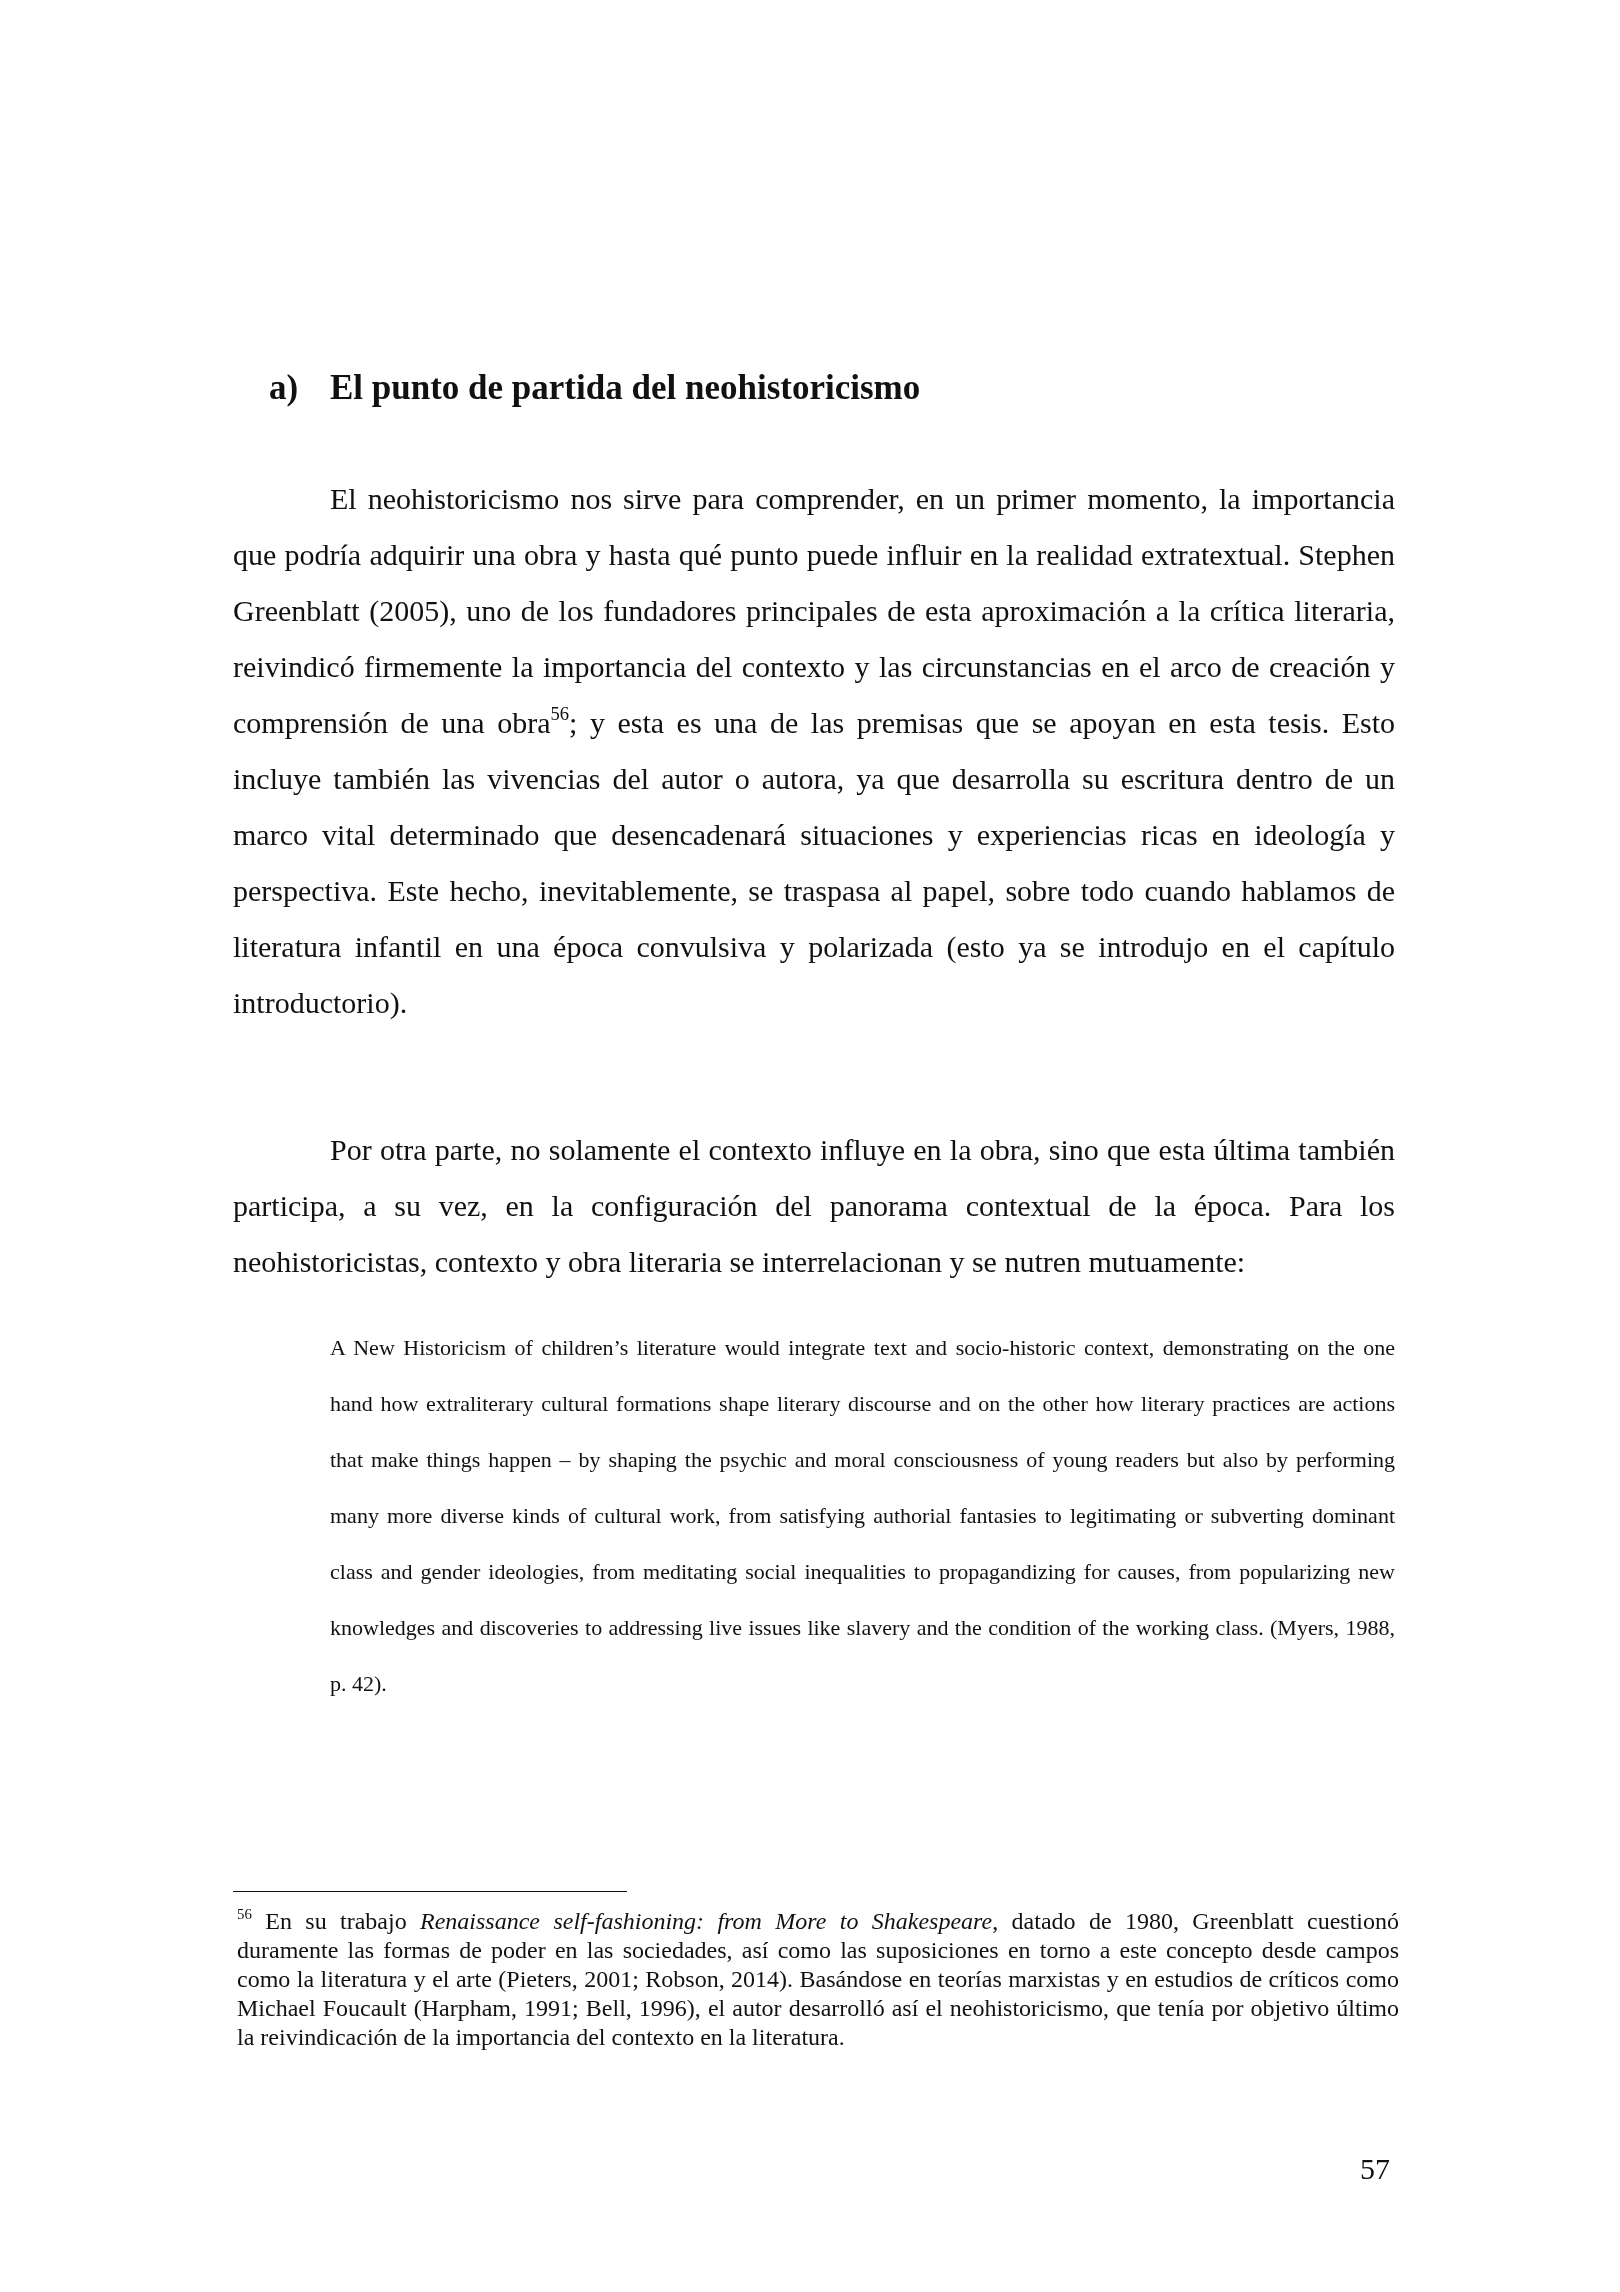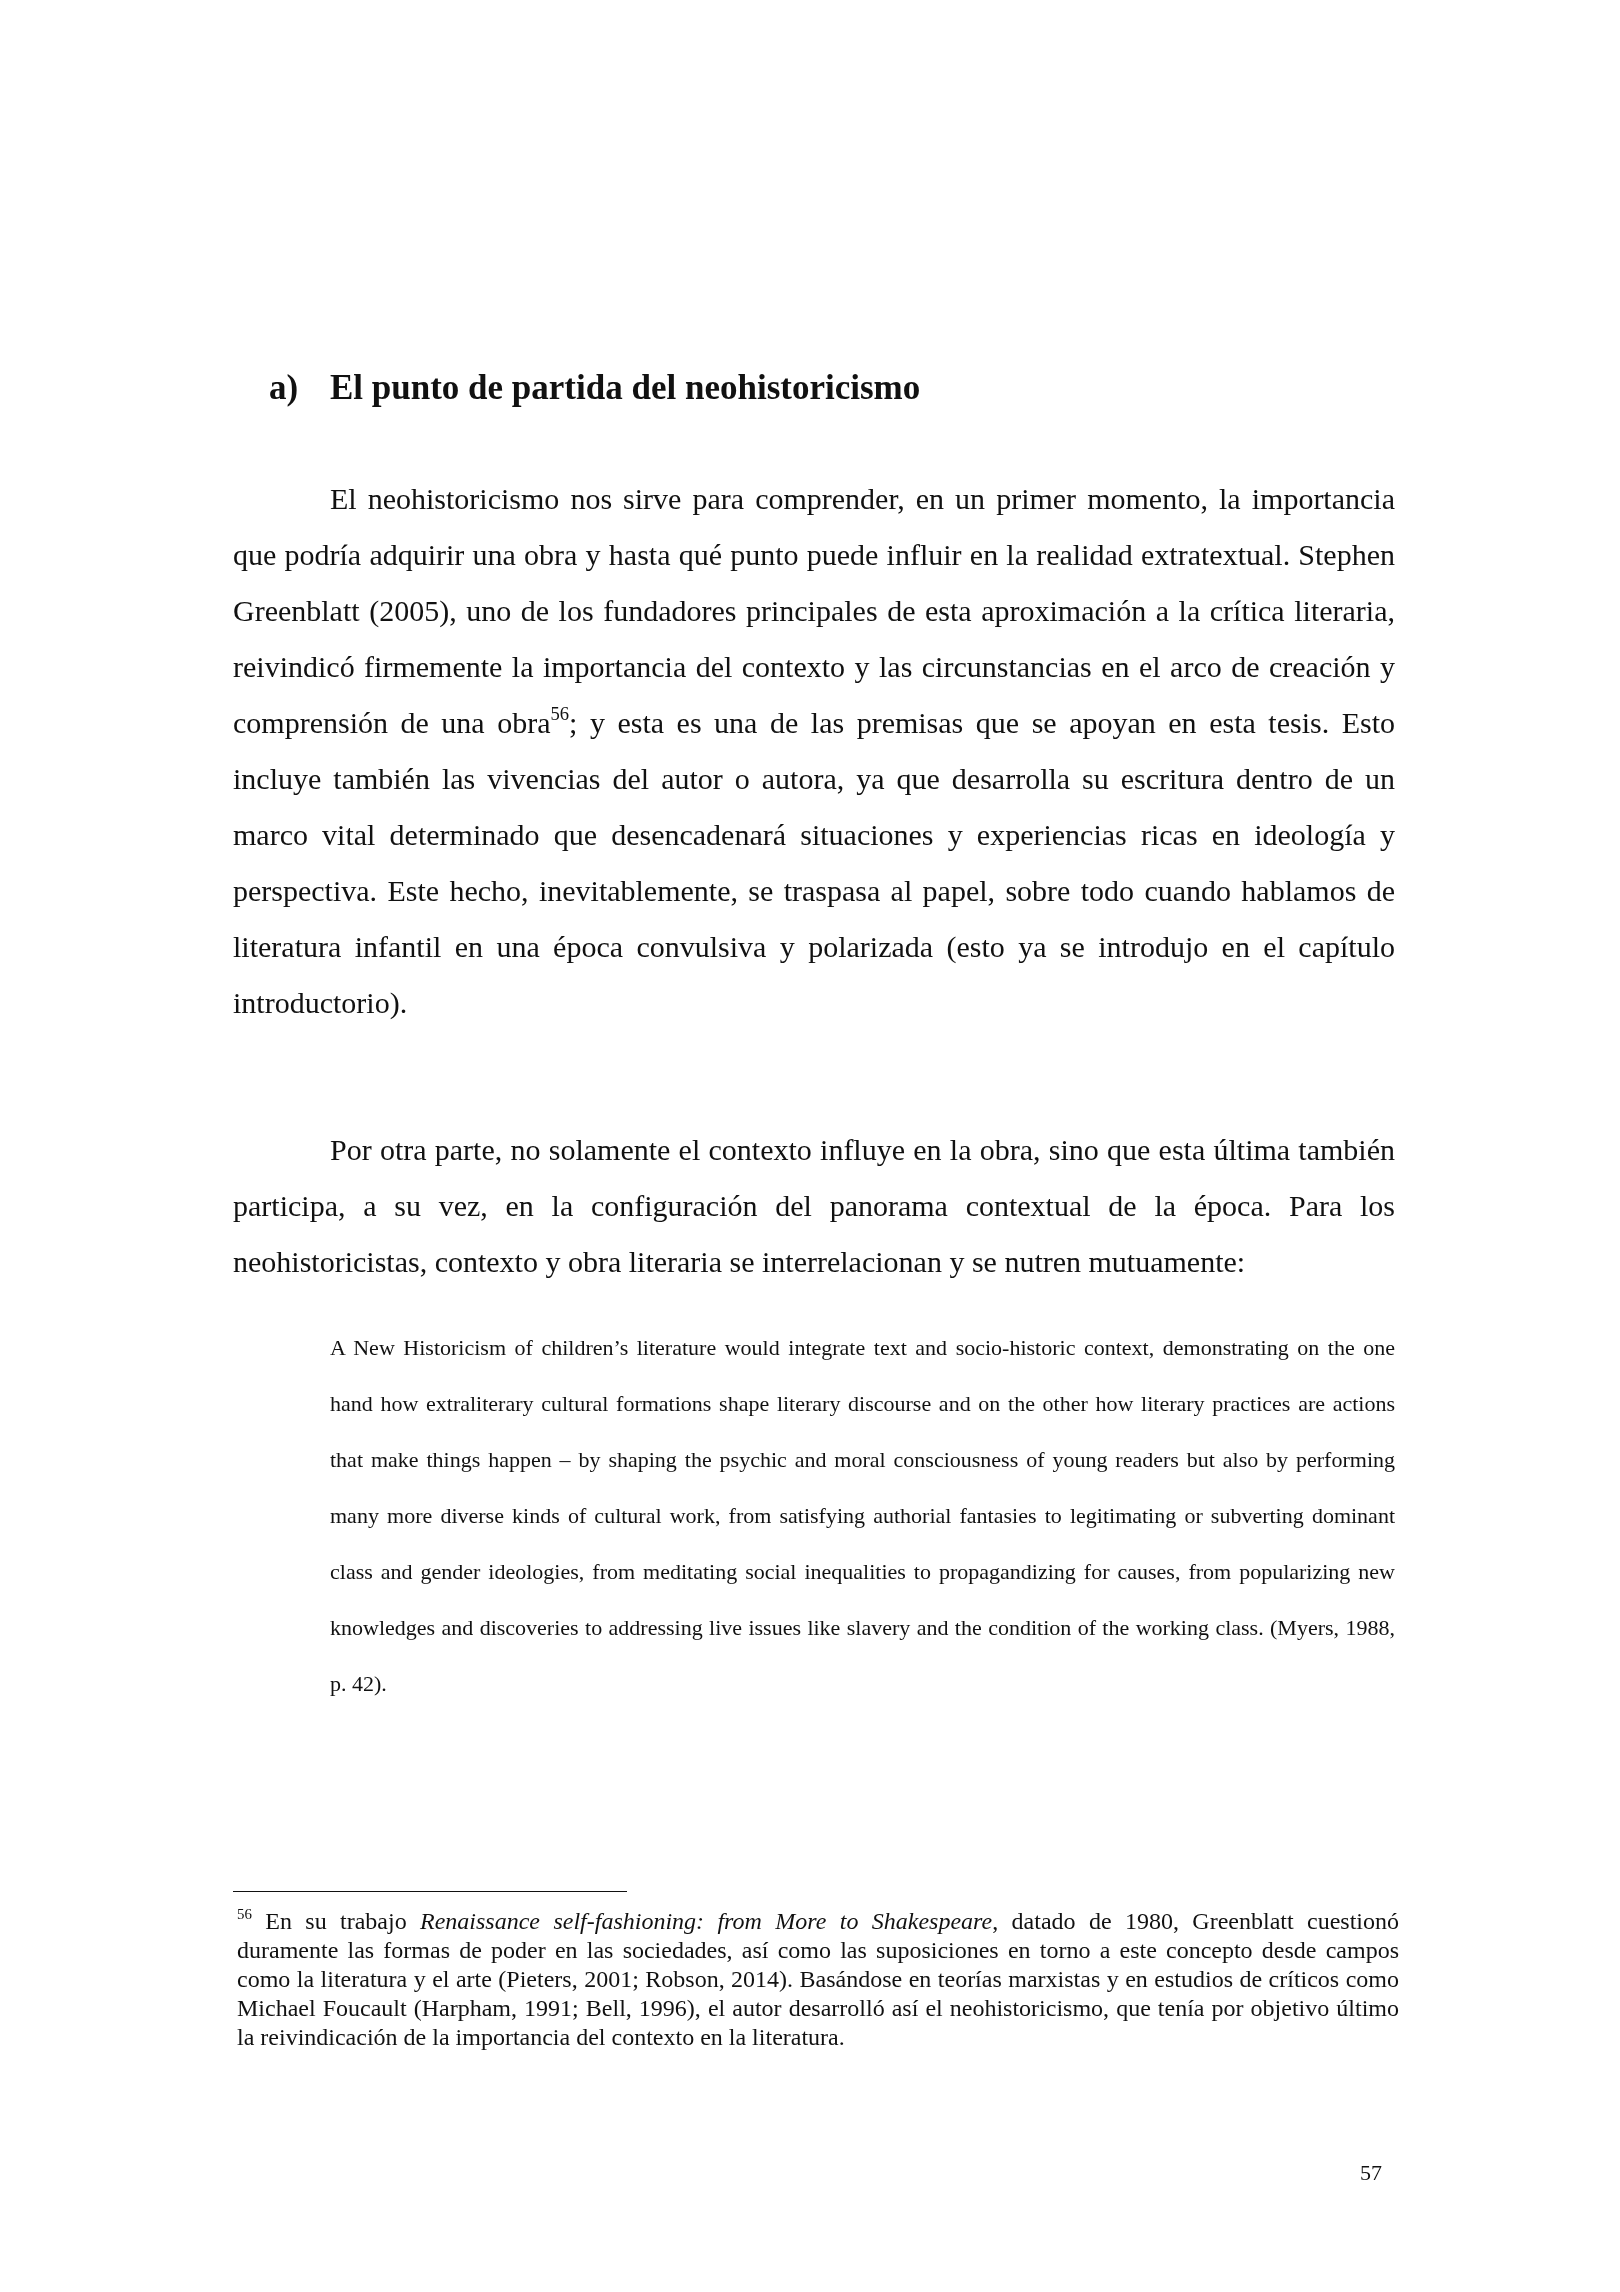--- a/index.html
+++ b/index.html
@@ -8,21 +8,21 @@
   .page { position: absolute; left: 0; top: 0; width: 1620px; height: 2293px; }
   .block { position: absolute; left: 233px; width: 1162px; }
   .body-text { font-size: 30px; line-height: 56px; text-align: justify; text-align-last: left; margin: 0; }
   .indent { text-indent: 97px; }
   .heading { position: absolute; left: 269px; top: 368px; font-size: 35px; font-weight: bold; margin: 0; }
   .heading .num { display: inline-block; width: 61px; }
   .quote { position: absolute; left: 330px; width: 1065px; top: 1320px; font-size: 22px; line-height: 56px; text-align: justify; text-align-last: left; margin: 0; }
   .fn-rule { position: absolute; left: 233px; top: 1891px; width: 394px; height: 0; border-top: 1.5px solid #111; }
   .footnote { position: absolute; left: 233px; top: 1903px; width: 1162px; font-size: 24px; line-height: 29px; text-align: justify; text-align-last: left; margin: 4px; }
   .footnote sup, .body-text sup { font-size: 62%; line-height: 0; vertical-align: 0.7em; }
-  .page-number { position: absolute; left: 1360px; top: 2152px; font-size: 22px; margin-top: 8px; }
+  .page-number { position: absolute; left: 1360px; top: 2152px; font-size: 30px; }
 </style>
 </head>
 <body>
 
 <div class="page">
 
 
   <h2 class="heading"><span class="num">a)</span><span>El punto de partida del neohistoricismo</span></h2>
 
   <p class="block body-text indent" style="top:471px;"><span>El neohistoricismo nos sirve para comprender, en un primer momento, la importancia que podría adquirir una obra y hasta qué punto puede influir en la realidad extratextual. Stephen Greenblatt (2005), uno de los fundadores principales de esta aproximación a la crítica literaria, reivindicó firmemente la importancia del contexto y las circunstancias en el arco de creación y comprensión de una obra</span><sup>56</sup><span>; y esta es una de las premisas que se apoyan en esta tesis. Esto incluye también las vivencias del autor o autora, ya que desarrolla su escritura dentro de un marco vital determinado que desencadenará situaciones y experiencias ricas en ideología y perspectiva. Este hecho, inevitablemente, se traspasa al papel, sobre todo cuando hablamos de literatura infantil en una época convulsiva y polarizada (esto ya se introdujo en el capítulo introductorio).</span></p>

